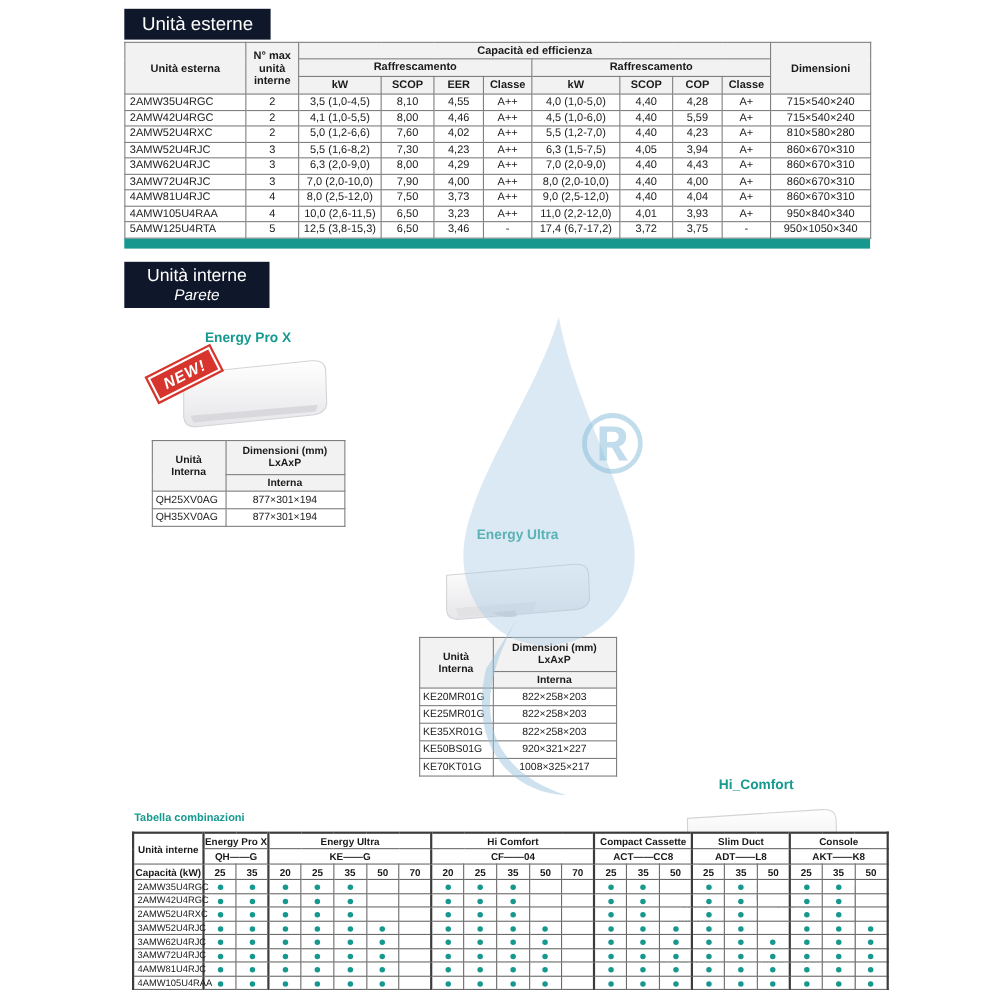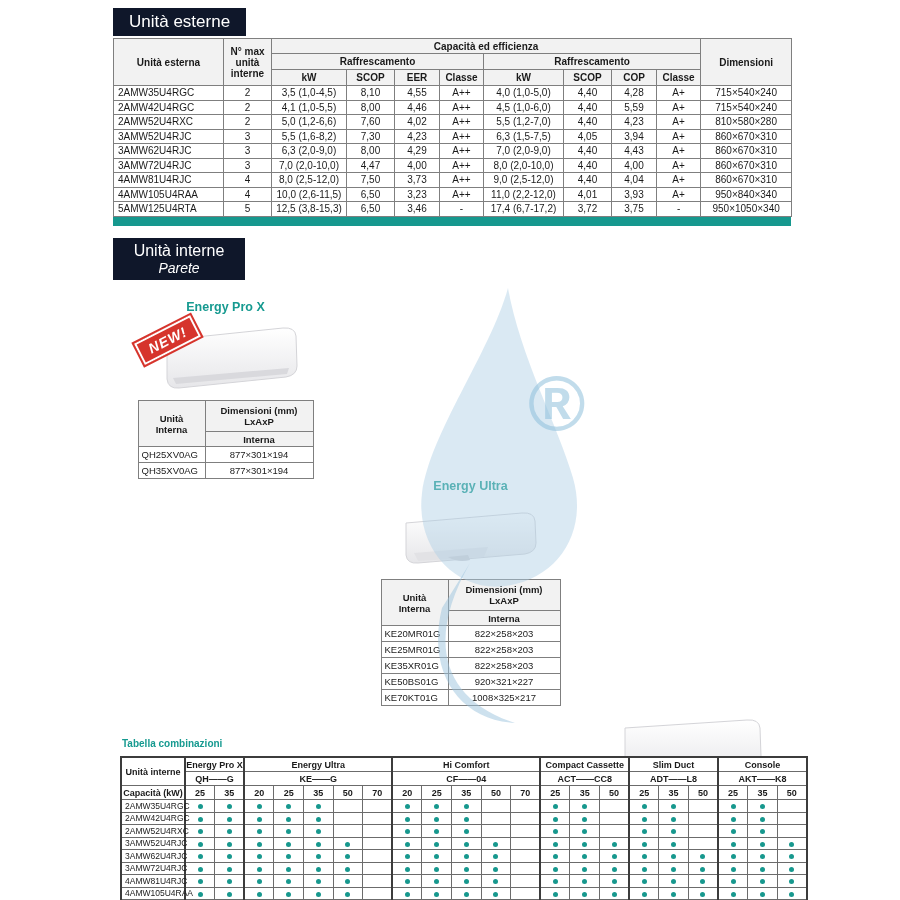--- a/index.html
+++ b/index.html
@@ -173,21 +173,21 @@
             <td>7,0 (2,0-9,0)</td>
             <td>4,40</td>
             <td>4,43</td>
             <td>A+</td>
             <td>860×670×310</td>
           </tr>
           <tr>
             <td>3AMW72U4RJC</td>
             <td>3</td>
             <td>7,0 (2,0-10,0)</td>
-            <td>4,47</td>
+            <td>7,90</td>
             <td>4,00</td>
             <td>A++</td>
             <td>8,0 (2,0-10,0)</td>
             <td>4,40</td>
             <td>4,00</td>
             <td>A+</td>
             <td>860×670×310</td>
           </tr>
           <tr>
             <td>4AMW81U4RJC</td>
@@ -313,20 +313,21 @@
           </tr>
           <tr>
             <td>KE70KT01G</td>
             <td>1008×325×217</td>
           </tr>
         </tbody>
     </table>
   </div>
 
   <div class="wall-card content" style="left:580px">
+    <div class="prod-title">Hi_Comfort</div>
     <svg class="wall-img" width="165" height="82" viewBox="0 0 165 82">
       <path d="M20 20 L142 12 Q154 11 155 20 L156 48 Q156 57 145 59 L32 70 Q21 71 20 61 Z" fill="url(#gp1)" stroke="#d4d4d8"></path>
       <path d="M28 56 L150 48 L148 55 L31 64 Z" fill="#5a5e63"></path>
       <path d="M30 64 L146 56 L145 59 L32 67 Z" fill="#9b9ea3"></path>
     </svg>
     <table class="dim-table" style="width:178px">
       <thead>
         <tr>
             <th rowspan="2" class="unitcol h-main" style="white-space:pre-line">Unità
 Interna</th>

